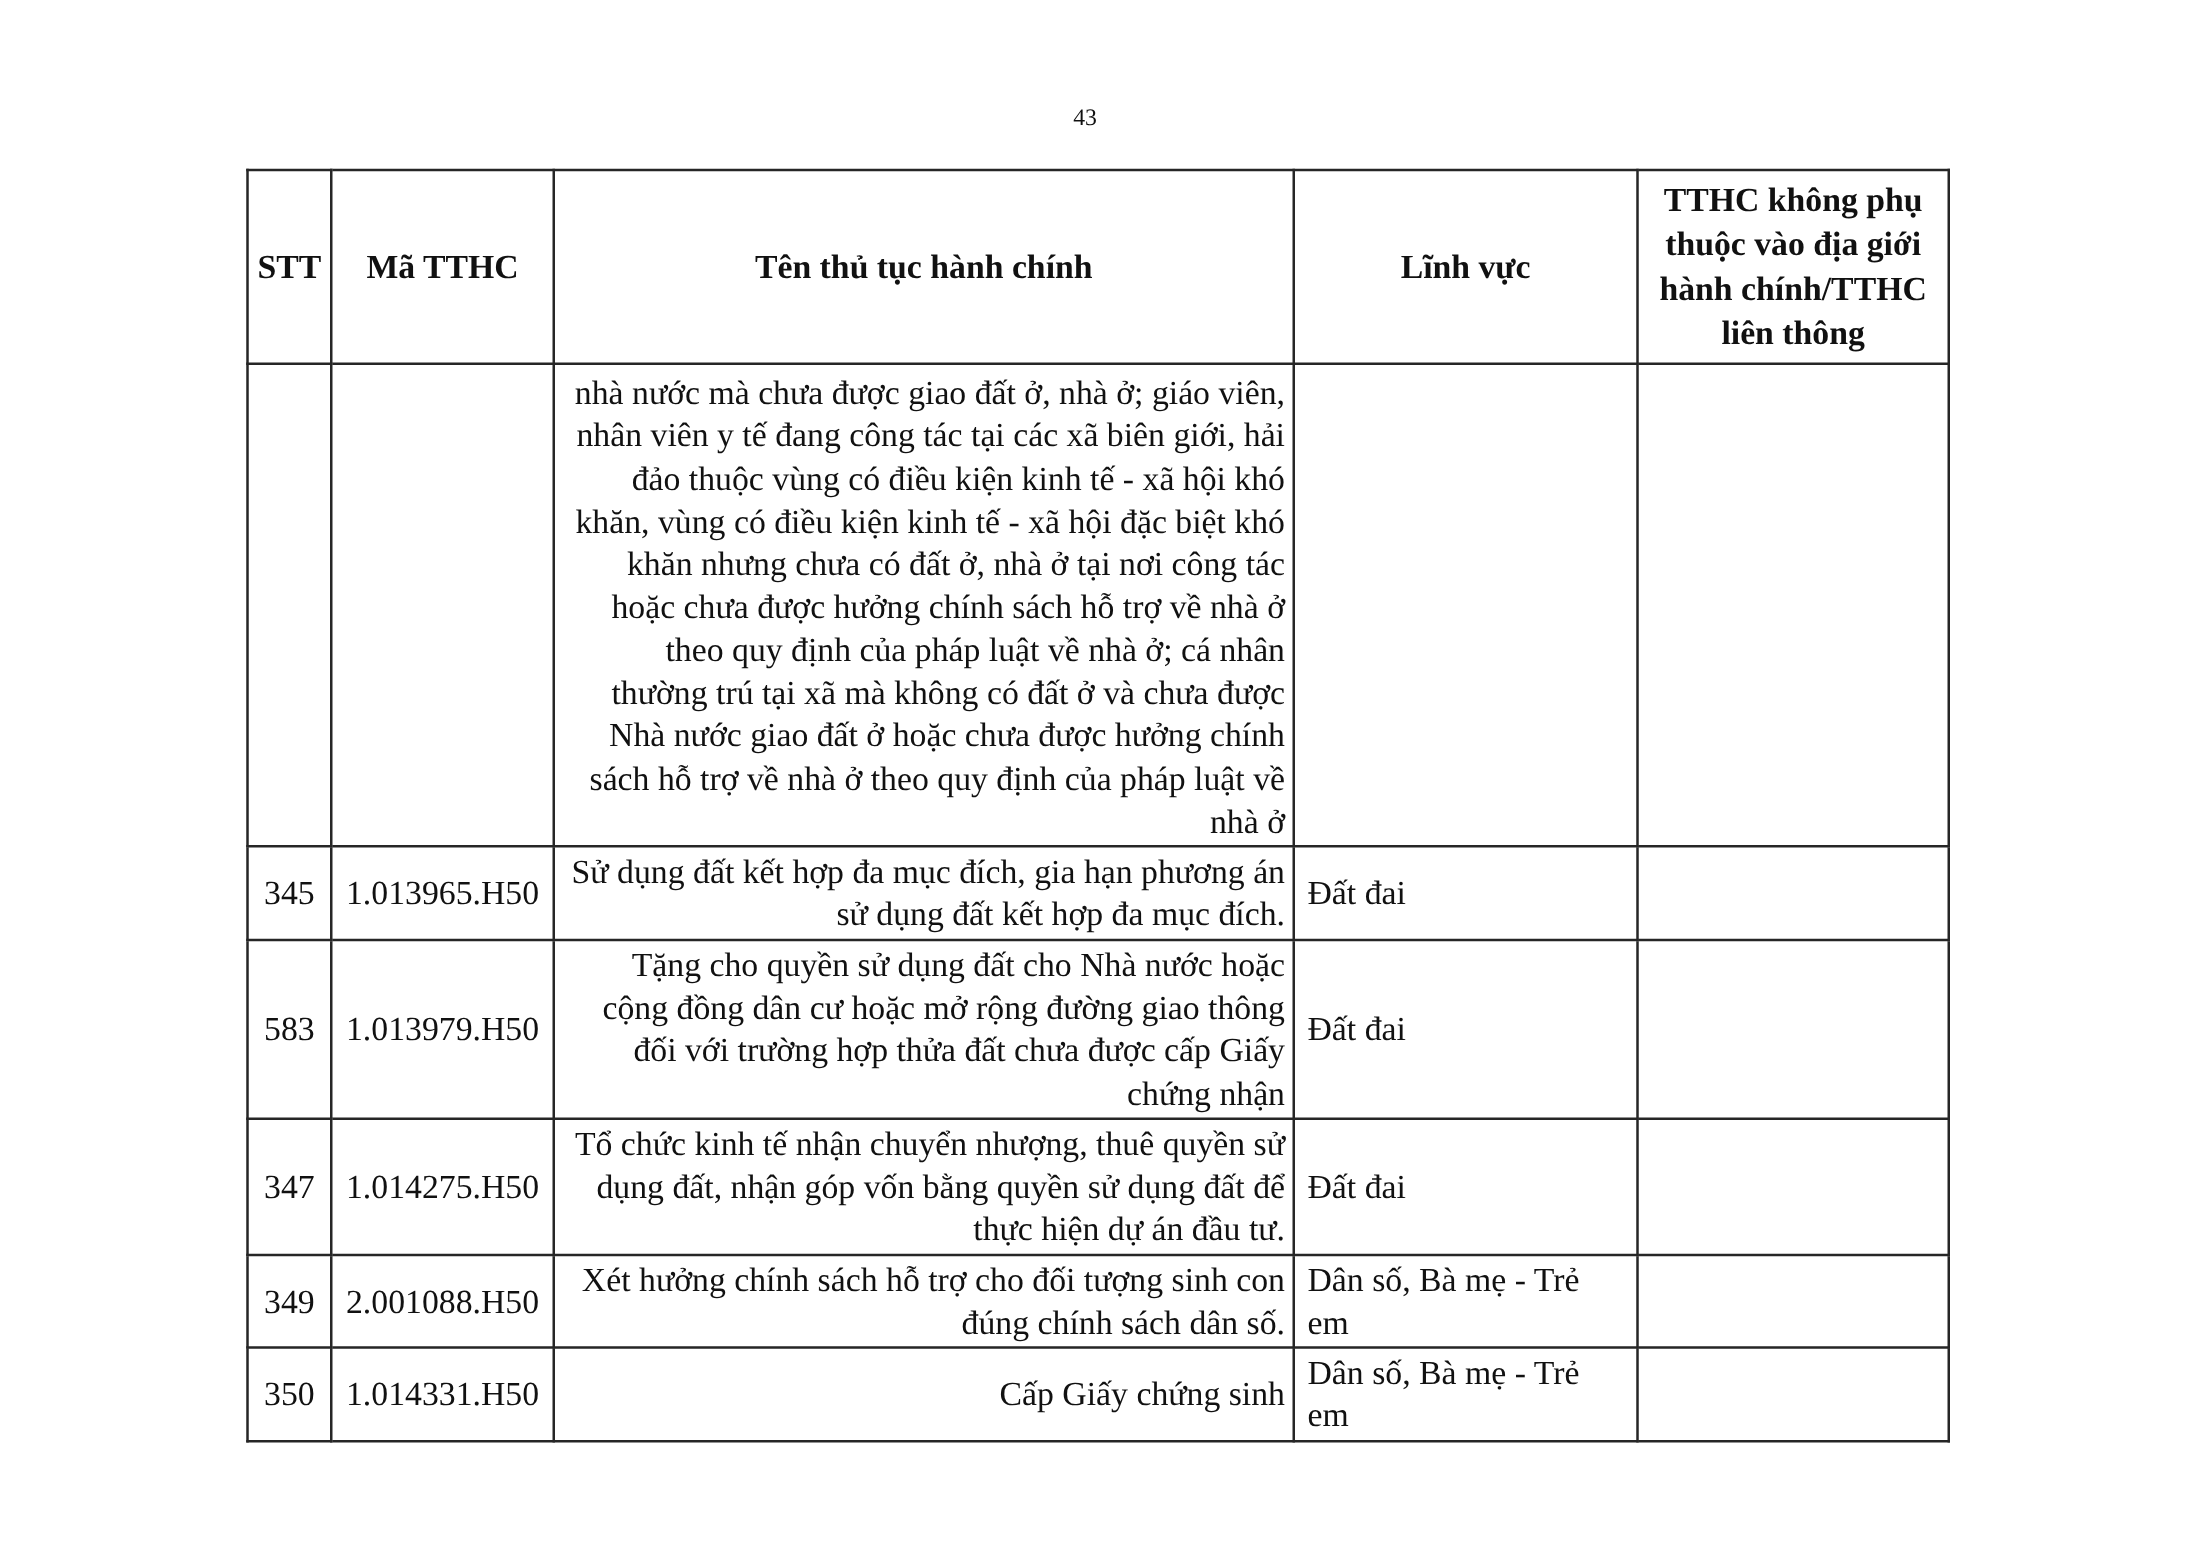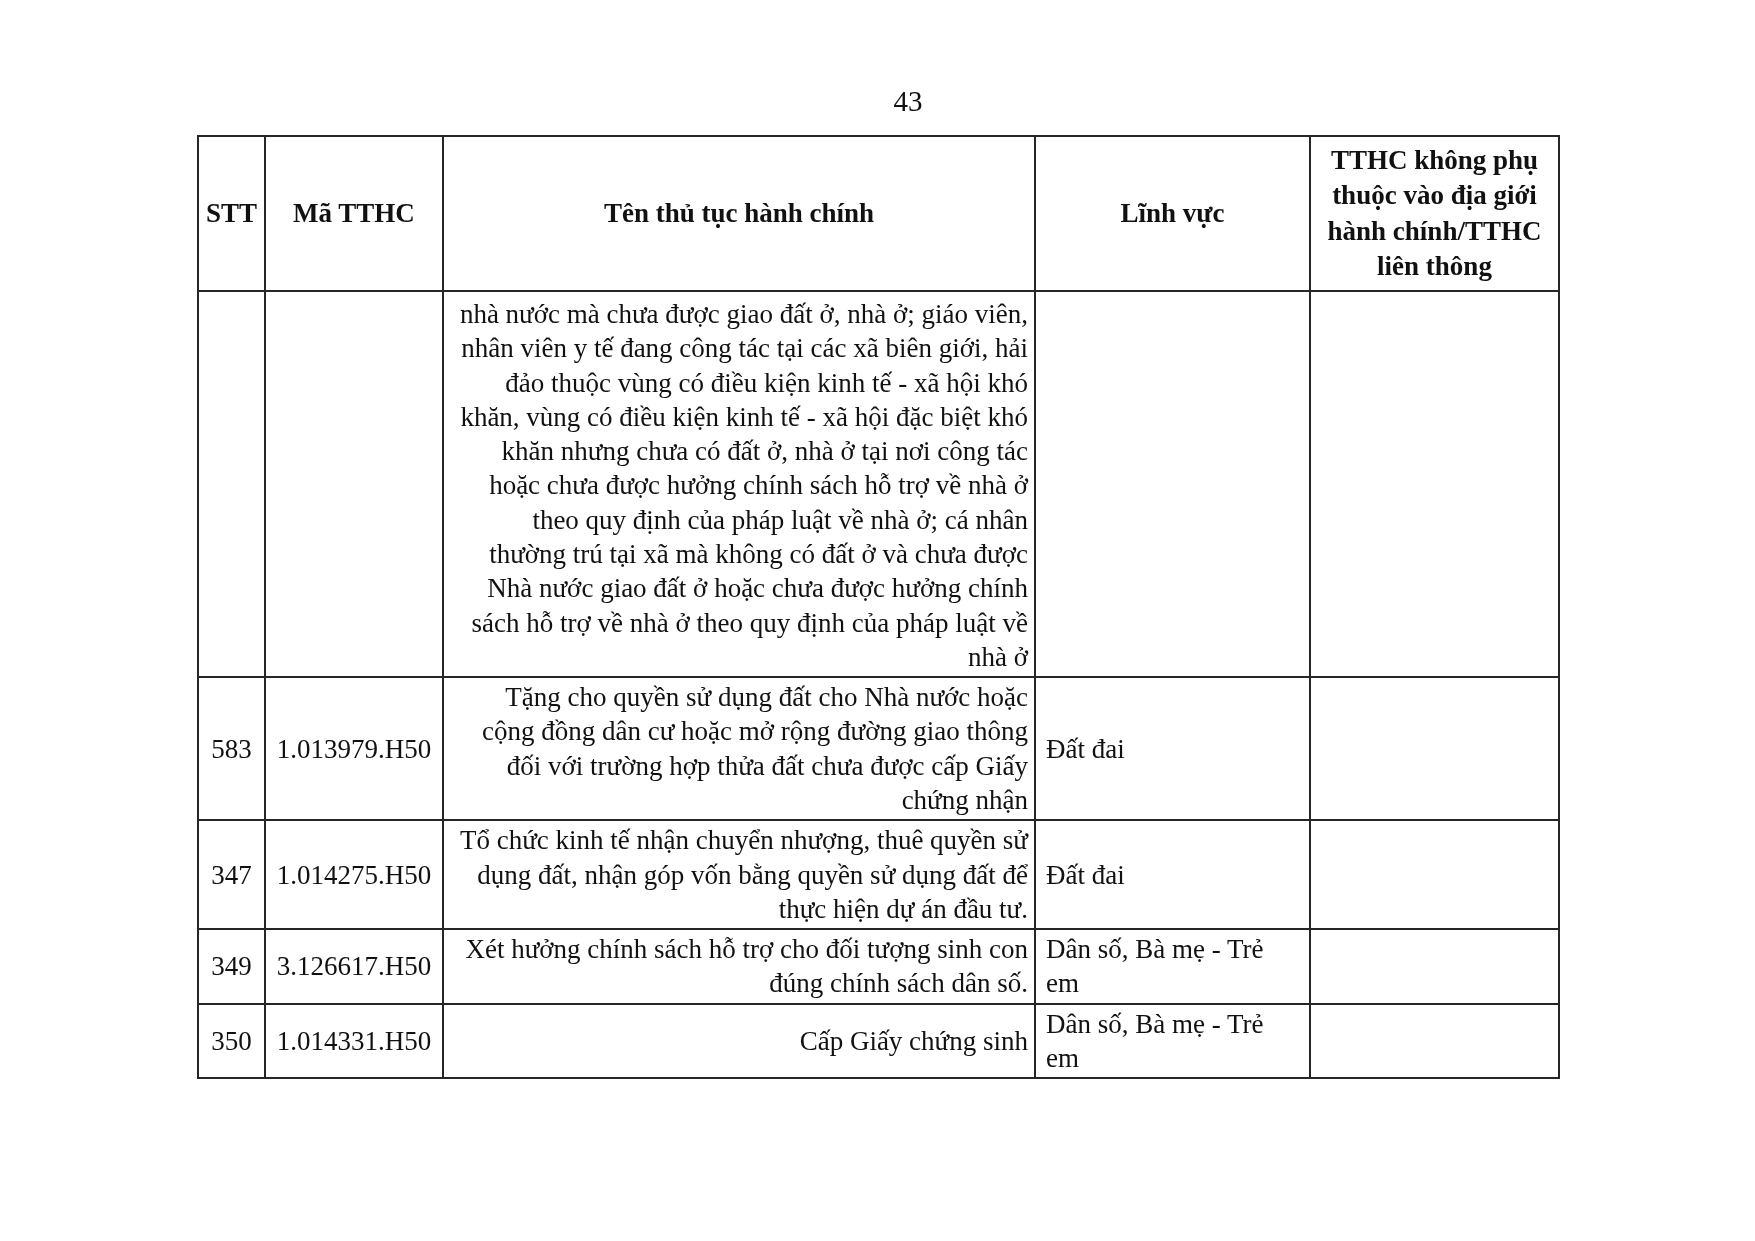--- a/index.html
+++ b/index.html
@@ -12,23 +12,23 @@
     width: 1755px;
     height: 1241px;
     background: #ffffff;
     font-family: "Liberation Serif", serif;
     color: #111111;
     overflow: hidden;
   }
   .page-number {
     position: absolute;
     top: 84px;
-    left: 908px;
+    left: 868px;
     transform: translateX(-50%);
-    font-size: 29px;
+    font-size: 19px;
     line-height: 1.2;
   }
   table.proc-table {
     position: absolute;
     left: 197px;
     top: 135px;
     width: 1361px;
     border-collapse: collapse;
     table-layout: fixed;
   }
@@ -102,37 +102,44 @@
       </tr>
     </thead>
     <tbody>
         <tr class="continuation" style="height: 365px;">
           <td class="col-stt"></td>
           <td class="col-ma"></td>
           <td class="col-ten">nhà nước mà chưa được giao đất ở, nhà ở; giáo viên, nhân viên y tế đang công tác tại các xã biên giới, hải đảo thuộc vùng có điều kiện kinh tế - xã hội khó khăn, vùng có điều kiện kinh tế - xã hội đặc biệt khó khăn nhưng chưa có đất ở, nhà ở tại nơi công tác hoặc chưa được hưởng chính sách hỗ trợ về nhà ở theo quy định của pháp luật về nhà ở; cá nhân thường trú tại xã mà không có đất ở và chưa được Nhà nước giao đất ở hoặc chưa được hưởng chính sách hỗ trợ về nhà ở theo quy định của pháp luật về nhà ở</td>
           <td class="col-linh_vuc"></td>
           <td class="col-ghi_chu"></td>
         </tr>
+        <tr style="height: 70px;">
+          <td class="col-stt">345</td>
+          <td class="col-ma">1.013965.H50</td>
+          <td class="col-ten">Sử dụng đất kết hợp đa mục đích, gia hạn phương án sử dụng đất kết hợp đa mục đích.</td>
+          <td class="col-linh_vuc">Đất đai</td>
+          <td class="col-ghi_chu"></td>
+        </tr>
         <tr style="height: 104px;">
           <td class="col-stt">583</td>
           <td class="col-ma">1.013979.H50</td>
           <td class="col-ten">Tặng cho quyền sử dụng đất cho Nhà nước hoặc cộng đồng dân cư hoặc mở rộng đường giao thông đối với trường hợp thửa đất chưa được cấp Giấy chứng nhận</td>
           <td class="col-linh_vuc">Đất đai</td>
           <td class="col-ghi_chu"></td>
         </tr>
         <tr style="height: 103px;">
           <td class="col-stt">347</td>
           <td class="col-ma">1.014275.H50</td>
           <td class="col-ten">Tổ chức kinh tế nhận chuyển nhượng, thuê quyền sử dụng đất, nhận góp vốn bằng quyền sử dụng đất để thực hiện dự án đầu tư.</td>
           <td class="col-linh_vuc">Đất đai</td>
           <td class="col-ghi_chu"></td>
         </tr>
         <tr style="height: 68px;">
           <td class="col-stt">349</td>
-          <td class="col-ma">3.126617.H50</td>
+          <td class="col-ma">2.001088.H50</td>
           <td class="col-ten">Xét hưởng chính sách hỗ trợ cho đối tượng sinh con đúng chính sách dân số.</td>
           <td class="col-linh_vuc">Dân số, Bà mẹ - Trẻ em</td>
           <td class="col-ghi_chu"></td>
         </tr>
         <tr style="height: 38px;">
           <td class="col-stt">350</td>
           <td class="col-ma">1.014331.H50</td>
           <td class="col-ten">Cấp Giấy chứng sinh</td>
           <td class="col-linh_vuc">Dân số, Bà mẹ - Trẻ em</td>
           <td class="col-ghi_chu"></td>

